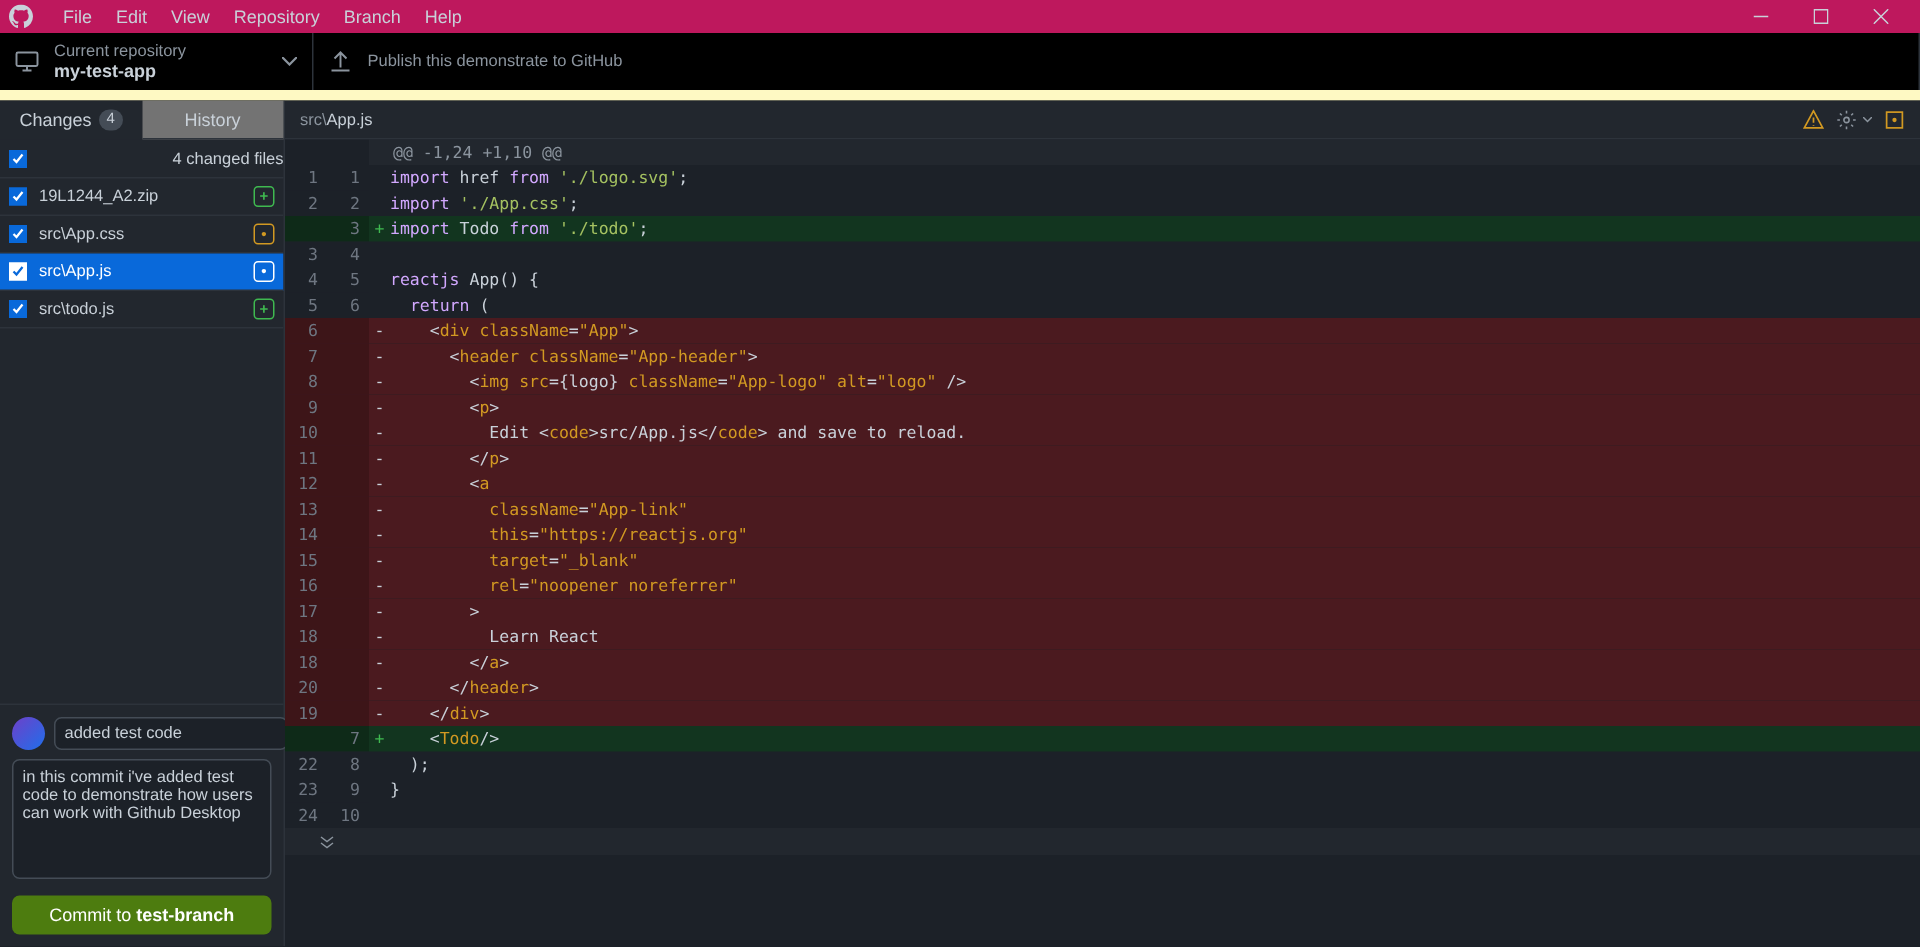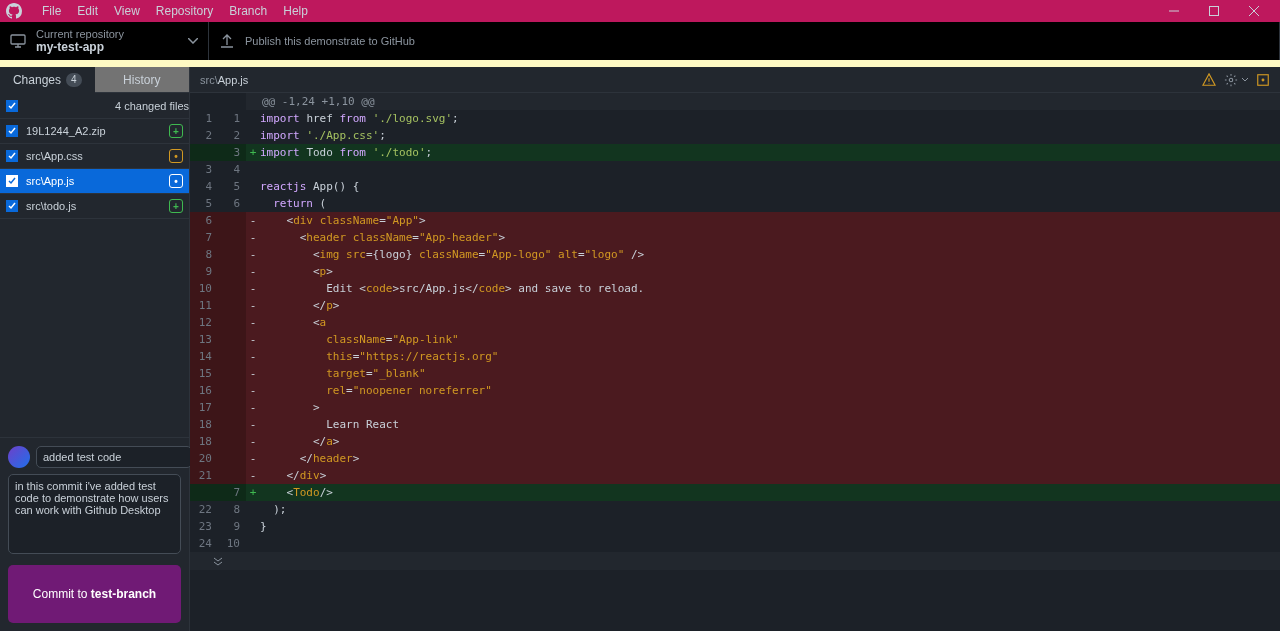--- a/index.html
+++ b/index.html
@@ -138,24 +138,24 @@
   padding: 5px 6px;
   color: #c9d1d9;
   font-size: 11px;
   font-family: inherit;
   resize: none;
   height: 80px;
   margin-bottom: 8px;
 }
 .commit-btn {
   width: 100%;
-  background: #701a75;
+  background: #4d7c0f;
   border: none;
   color: #fff;
-  padding: 22px;
+  padding: 6px;
   border-radius: 5px;
   font-size: 12px;
   font-family: inherit;
 }
 .commit-btn strong { font-weight: 600; }
 .diff-panel { flex: 1; display: flex; flex-direction: column; background: #1c2128; overflow: hidden; }
 .diff-header {
   height: 26px;
   display: flex;
   align-items: center;
@@ -527,21 +527,21 @@
           <div class="line-row line-del">
             <div class="gutter-pair">
               <div class="gutter">20</div>
               <div class="gutter"></div>
             </div>
             <div class="marker">-</div>
             <div class="code">      &lt;/<span class="tk-tag">header</span>&gt;</div>
           </div>
           <div class="line-row line-del">
             <div class="gutter-pair">
-              <div class="gutter">21</div>
+              <div class="gutter">19</div>
               <div class="gutter"></div>
             </div>
             <div class="marker">-</div>
             <div class="code">    &lt;/<span class="tk-tag">div</span>&gt;</div>
           </div>
           <div class="line-row line-add">
             <div class="gutter-pair">
               <div class="gutter"></div>
               <div class="gutter">7</div>
             </div>

